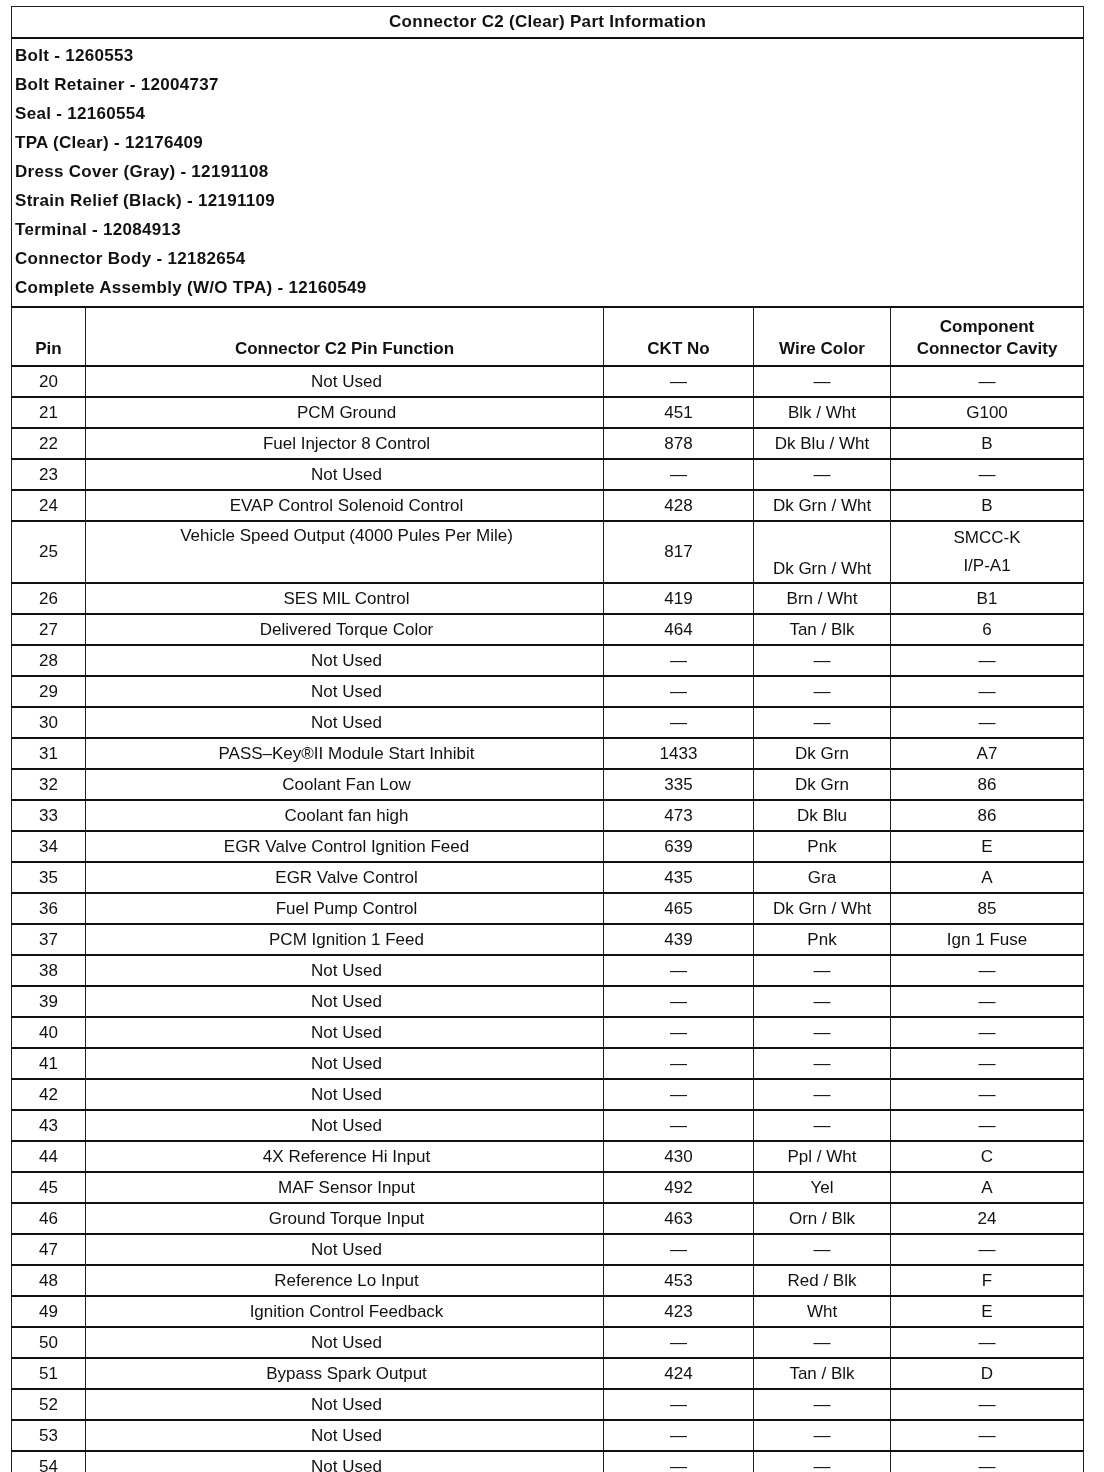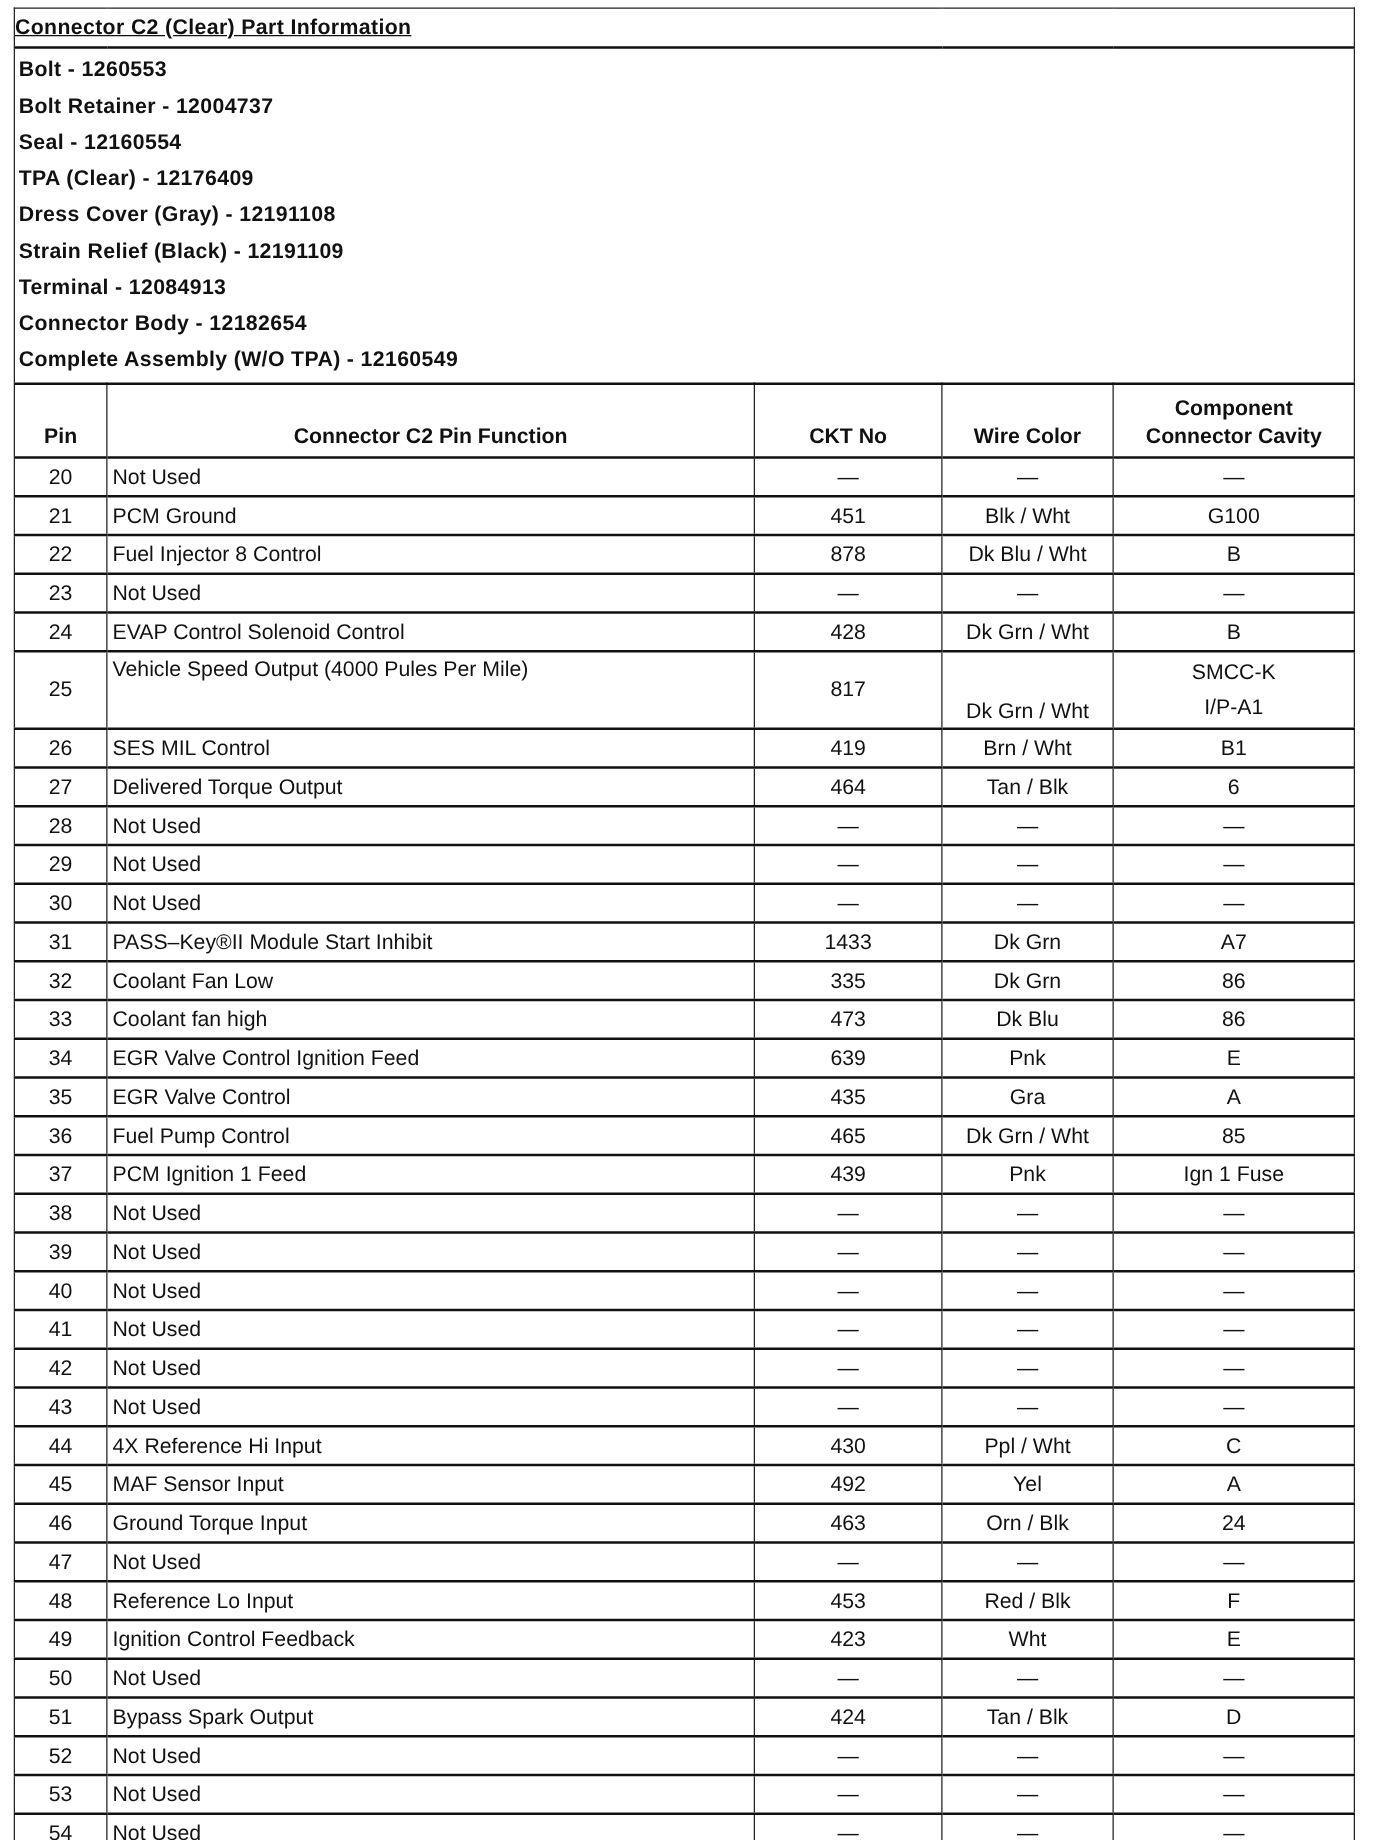--- a/index.html
+++ b/index.html
@@ -1,26 +1,26 @@
 <!DOCTYPE html>
 <html><head>
   <meta charset="utf-8">
   <style>
     html, body { margin: 0; padding: 0; background: #ffffff; }
     body { width: 1104px; height: 1472px; position: relative; font-family: "Liberation Sans", sans-serif; color: #111; }
     .sheet { position: absolute; left: 11px; top: 6px; width: 1072px; }
     table { border-collapse: collapse; width: 1072px; table-layout: fixed; }
     td, th { border: 1.5px solid #222; padding: 0; }
-    .title { text-align: left; font-weight: bold; font-size: 17px; height: 30px; letter-spacing: 0.3px; border-bottom: 2.5px solid #111; text-decoration: underline; }
+    .title { text-align: center; font-weight: bold; font-size: 17px; height: 30px; letter-spacing: 0.3px; border-bottom: 2.5px solid #111; }
     .parts { border-top: none; border-bottom: 2.5px solid #111; padding: 2px 0 4px 3px; vertical-align: top; margin-top: 44px; }
     .part { font-weight: bold; font-size: 17px; height: 29px; line-height: 29px; letter-spacing: 0.3px; white-space: nowrap; }
     .hdr th { font-weight: bold; font-size: 17px; height: 52px; vertical-align: bottom; padding-bottom: 5px; line-height: 22px; border-bottom: 2.5px solid #111; }
     .row td { font-size: 17px; height: 29px; border-top: 2px solid #111; }
     .row td.pin { text-align: center; }
-    .row td.func { padding-left: 4px; white-space: nowrap; }
+    .row td.func { padding-left: 4px; white-space: nowrap; text-align: center; }
     .row td.ckt, .row td.wire, .row td.cavity { text-align: center; }
     .row.tall td { height: 56px; }
     .row.tall td.func { vertical-align: top; padding-top: 4px; }
     .row.tall td.wire { vertical-align: bottom; padding-bottom: 3px; }
     .row.tall td.cavity { line-height: 28px; }
     .c-pin { width: 74px; }
     .c-func { width: 518px; }
     .c-ckt { width: 150px; }
     .c-wire { width: 137px; }
     .c-cav { width: 193px; }
@@ -113,21 +113,21 @@
         </tr>
         <tr class="row">
           <td class="pin">26</td>
           <td class="func">SES MIL Control</td>
           <td class="ckt">419</td>
           <td class="wire">Brn / Wht</td>
           <td class="cavity">B1</td>
         </tr>
         <tr class="row">
           <td class="pin">27</td>
-          <td class="func">Delivered Torque Output</td>
+          <td class="func">Delivered Torque Color</td>
           <td class="ckt">464</td>
           <td class="wire">Tan / Blk</td>
           <td class="cavity">6</td>
         </tr>
         <tr class="row">
           <td class="pin">28</td>
           <td class="func">Not Used</td>
           <td class="ckt">—</td>
           <td class="wire">—</td>
           <td class="cavity">—</td>

